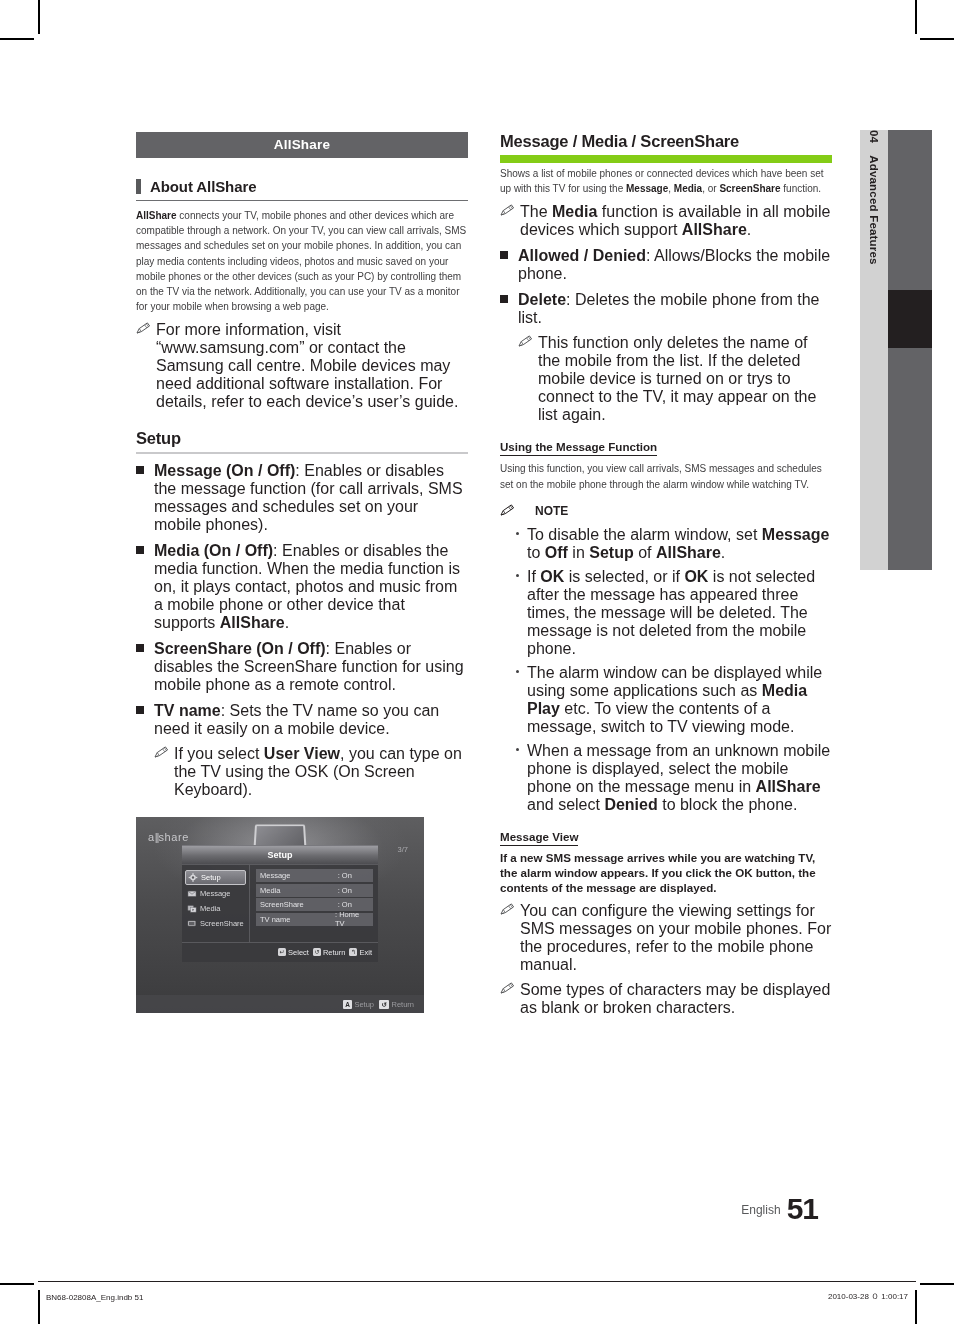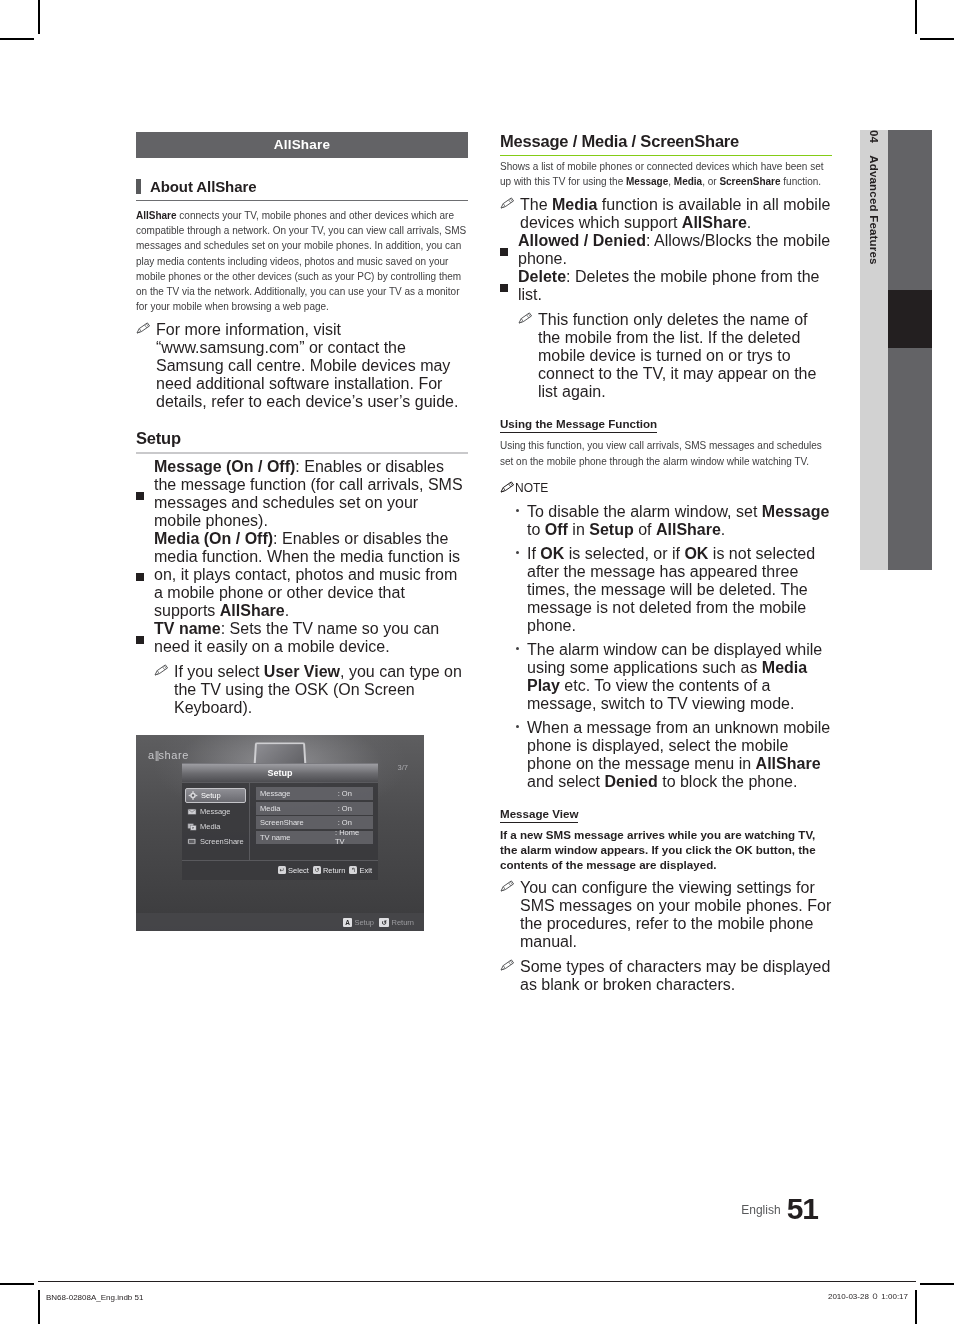--- a/index.html
+++ b/index.html
@@ -109,21 +109,21 @@
     width: 5px; height: 15px;
     background: #58595b;
   }
 
   .h1 {
     font-size: 16.5px;
     font-weight: 700;
     color: #231f20;
     margin: 0 0 3px 0;
     padding: 0 0 4px 0;
-    border-bottom: 1px solid #84cc16;
+    border-bottom: 8px solid #84cc16;
     letter-spacing: -.2px;
   }
 
   .h1-plain {
     font-size: 16.5px;
     font-weight: 700;
     color: #231f20;
     margin: 18px 0 4px 0;
     padding: 0 0 4px 0;
     border-bottom: 2px solid #c9c9cb;
@@ -170,21 +170,22 @@
     margin-right: 4px;
     padding-top: 1px;
   }
   .note .pencil svg { display: block; }
   .note .note-body { flex: 1 1 auto; }
   .note.indent { margin-left: 18px; }
 
   
   .sq {
     display: flex;
-    align-items: center;
+    margin-top: 8px;
+    align-items: flex-start;
   }
   .sq .mark {
     flex: 0 0 auto;
     width: 8px; height: 8px;
     background: #231f20;
     margin: 3.5px 10px 0 0;
   }
   .sq .sq-body { flex: 1 1 auto; }
 
   
@@ -203,23 +204,23 @@
   }
   .dot .dot-body { flex: 1 1 auto; }
 
   .note-head {
     display: flex;
     align-items: center;
     margin-top: 10px;
   }
   .note-head .label {
     font-size: 12px;
-    font-weight: 400;
-    color: #231f20;
-    margin-left: 0;
+    font-weight: 700;
+    color: #231f20;
+    margin-left: 20px;
   }
 
   
   .figure {
     margin-top: 18px;
     width: 288px;
     height: 196px;
     position: relative;
     background: linear-gradient(180deg,#5e5e60 0%, #4b4b4d 45%, #3b3b3d 100%);
     overflow: hidden;
@@ -467,20 +468,26 @@
     </div>
   </div>
 
   <div class="sq">
     <span class="mark"></span>
     <div class="sq-body">
       <b>Media (On / Off)</b><span>: Enables or disables the media function. When the media function is on, it plays contact, photos and music from a mobile phone or other device that supports </span><b>AllShare</b><span>.</span>
     </div>
   </div>
 
+  <div class="sq">
+    <span class="mark"></span>
+    <div class="sq-body">
+      <b>ScreenShare (On / Off)</b><span>: Enables or disables the ScreenShare function for using mobile phone as a remote control.</span>
+    </div>
+  </div>
 
   <div class="sq">
     <span class="mark"></span>
     <div class="sq-body">
       <b>TV name</b><span>: Sets the TV name so you can need it easily on a mobile device.</span>
     </div>
   </div>
 
   <div class="note indent">
     <span class="pencil">

